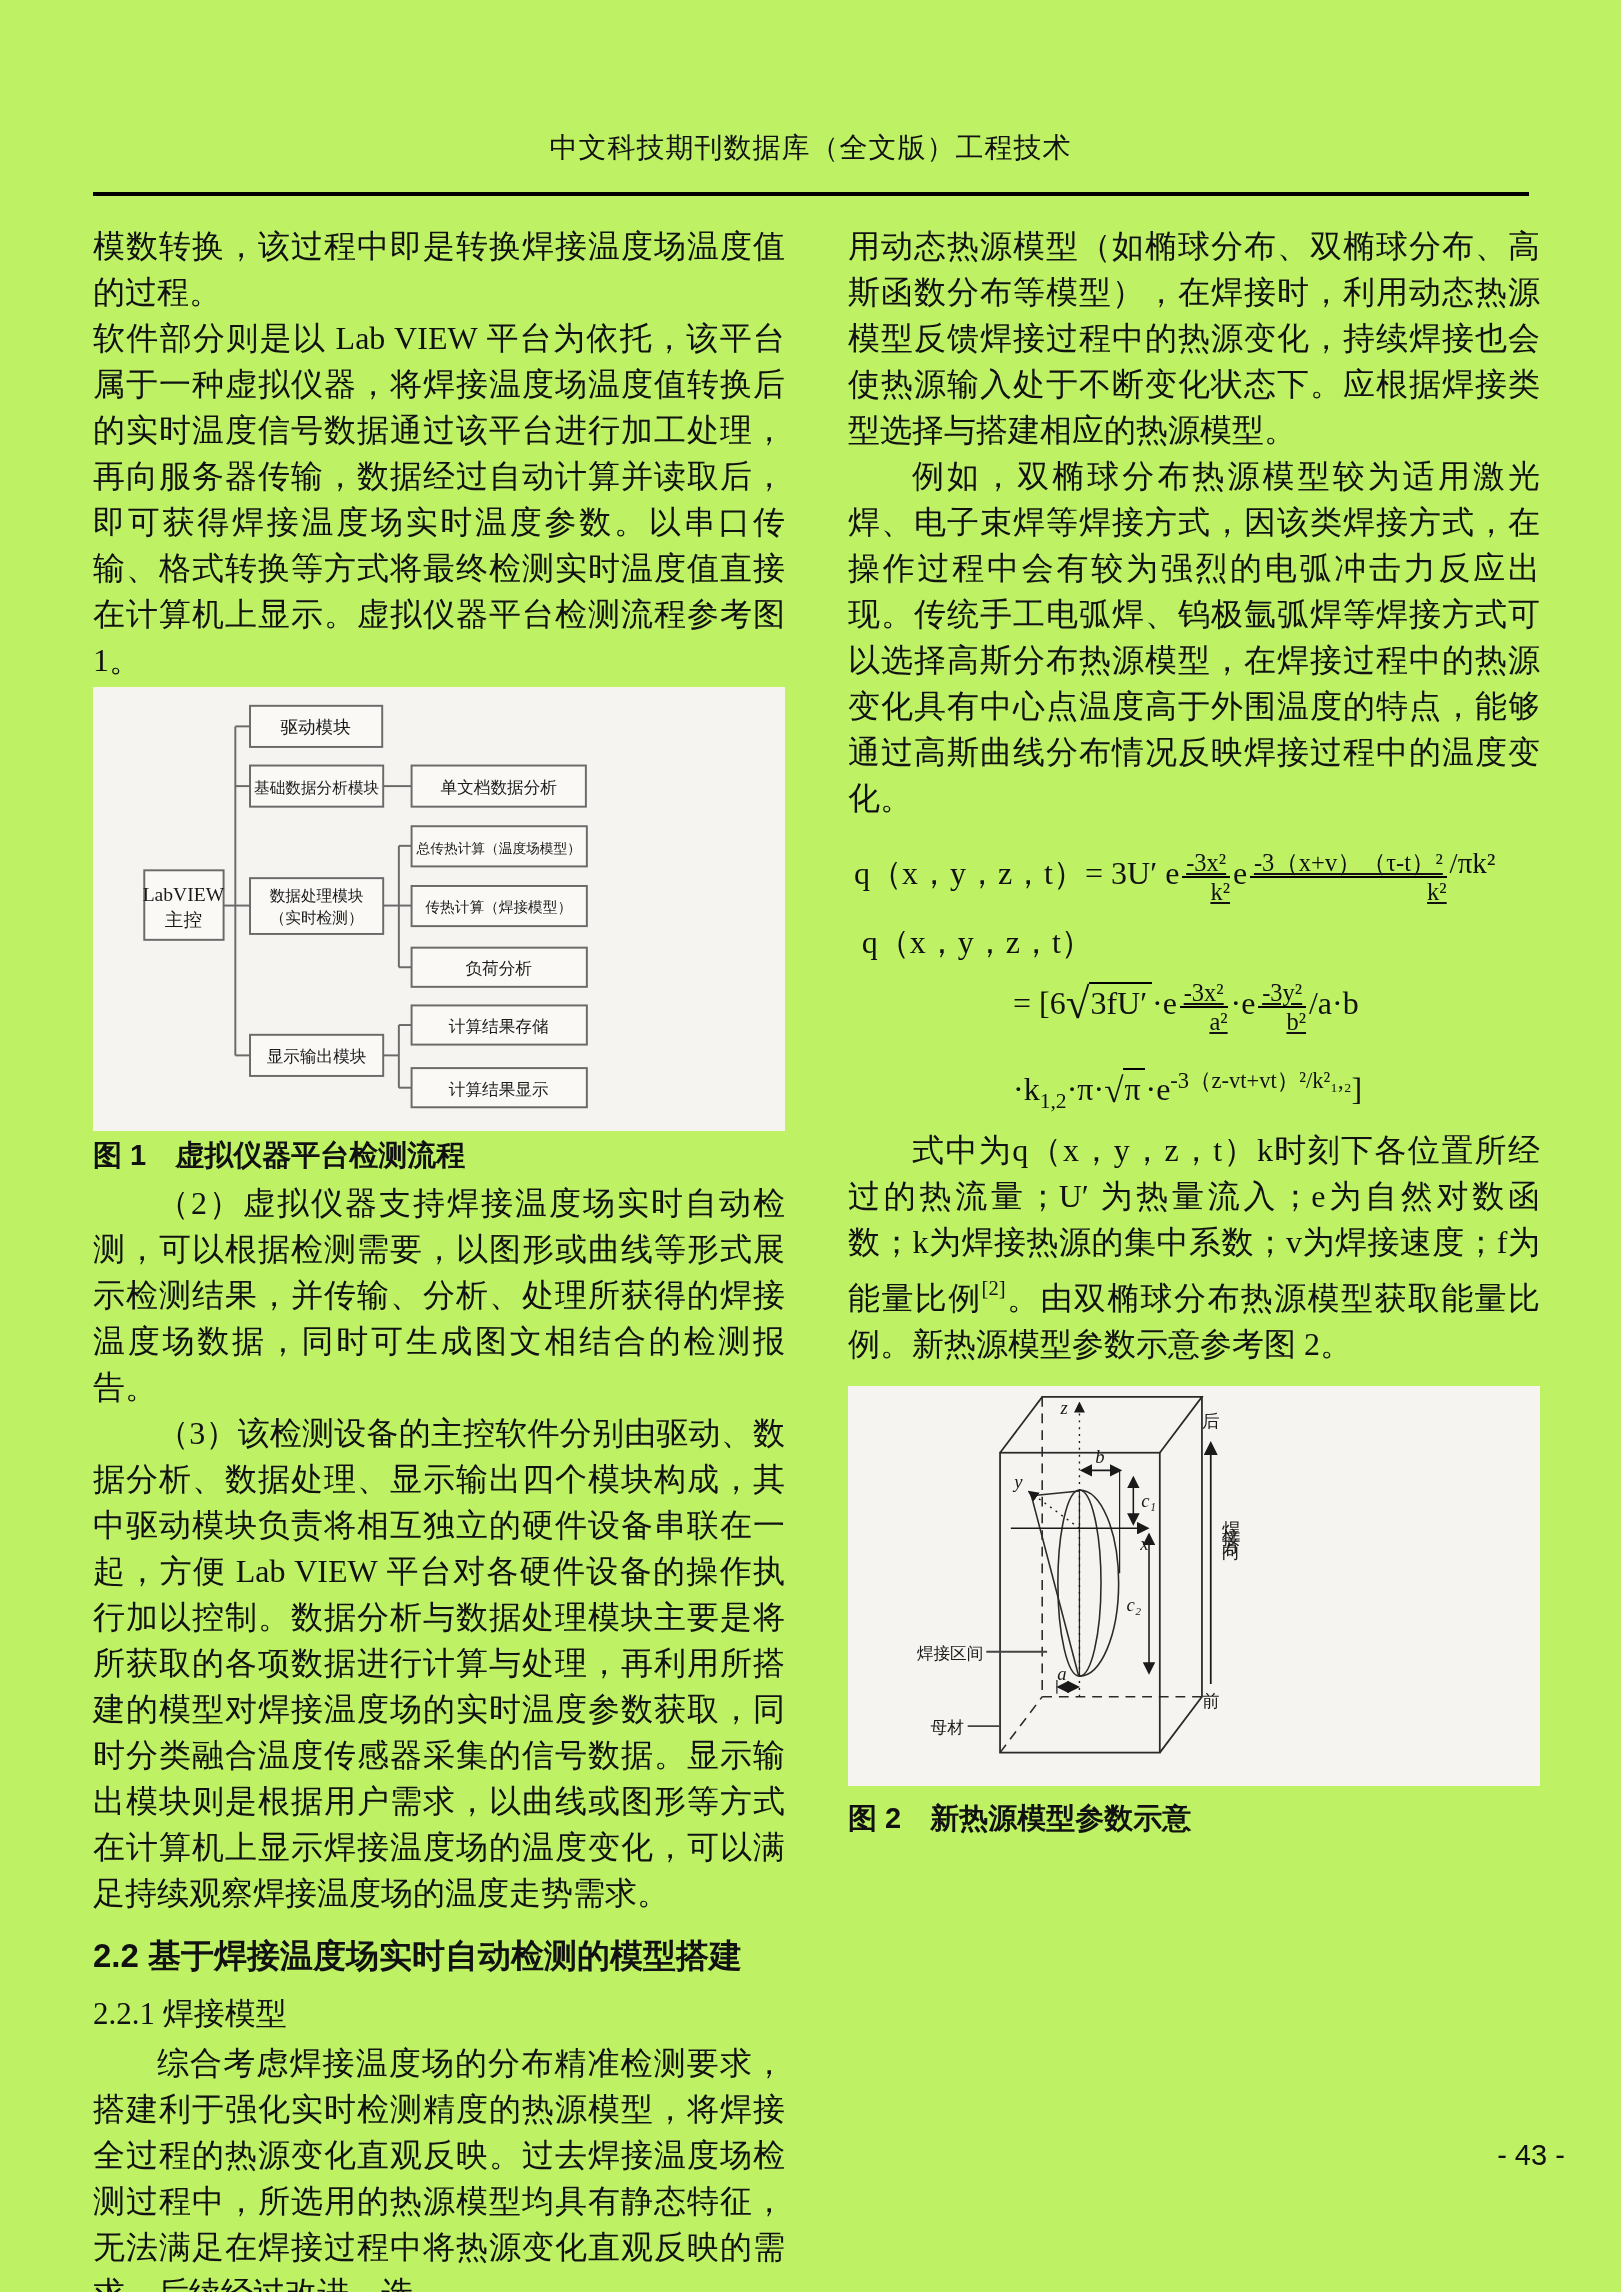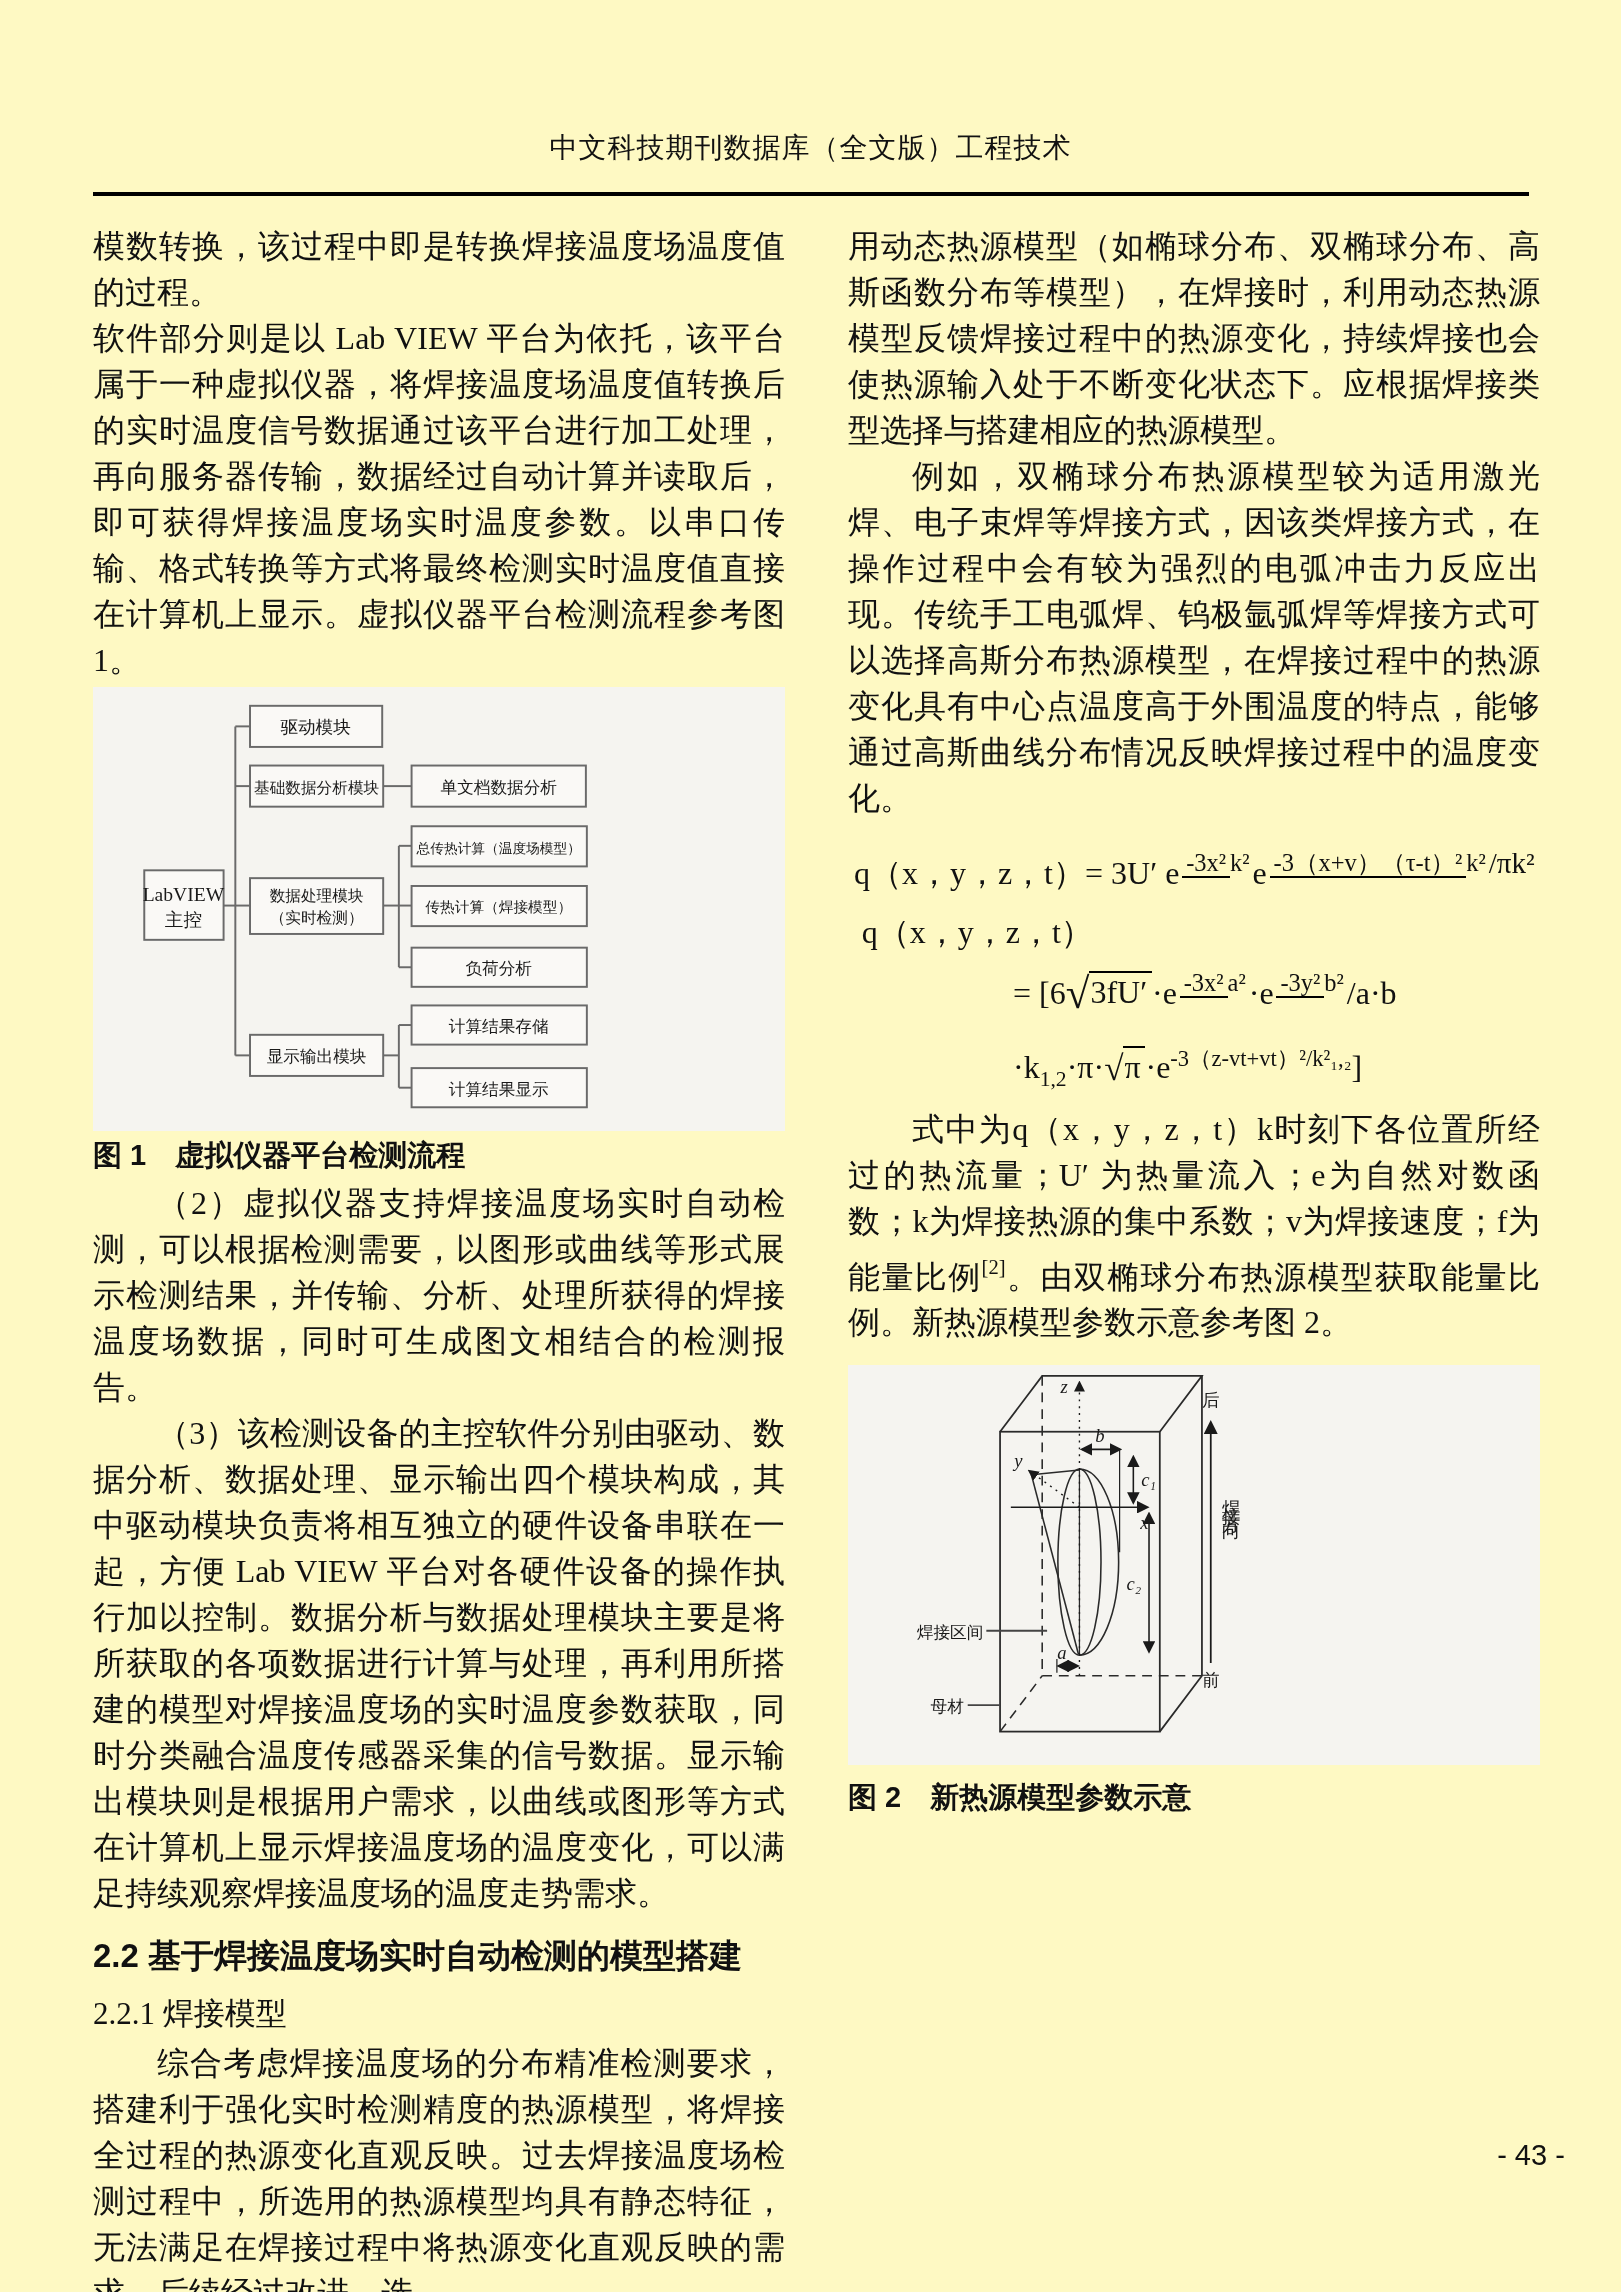--- a/index.html
+++ b/index.html
@@ -1,19 +1,19 @@
 <!DOCTYPE html>
 <html><head>
 <meta charset="utf-8">
 <style>
   * { margin:0; padding:0; box-sizing:border-box; }
   html,body { background:#e8e8e8; }
   .page {
     position:relative; width:1621px; height:2293px; margin:0 auto;
-    background:#fef9c3; color:#111;
+    background:#bef264; color:#111;
     font-family:"Liberation Serif","DejaVu Serif",serif;
     overflow:hidden;
   }
   .header {
     position:absolute; top:129px; left:0; width:100%;
     text-align:center; font-size:28px; letter-spacing:1px;
   }
   .header-rule {
     position:absolute; top:192px; left:93px; width:1436px; height:3.9px;
     background:#000;
@@ -52,22 +52,22 @@
     fill:#1a1a1a;
   }
   svg .var { font-style:italic; }
   
   .formula { font-size:32px; white-space:nowrap; }
   .f1   { margin:25.5px 0 3.9px 5.9px; }
   .f2l1 { margin:15.7px 0 0 13.7px; }
   .f2l2 { margin:13.7px 0 0 165px; }
   .f2l3 { margin:29px 0 13.7px 165px; }
   .efrac {
-    display:inline-flex; align-items:flex-start;
-    vertical-align:12.7px; font-size:24.5px; line-height:1.12; margin:0 2.9px;
+    display:inline-flex; flex-direction:column; align-items:flex-end;
+    vertical-align:12.7px; font-size:24.5px; line-height:1.12; margin:0 2.9px;text-decoration:underline;
   }
   .efrac .num { border-bottom:2px solid #000; padding:0 3.9px; }
   .ftail { vertical-align:10.8px; font-size:29px; }
   .rsign { font-size:1.35em; line-height:1; vertical-align:-3.9px; }
   .rbody { border-top:2.9px solid #000; padding:1px 4.9px 0 1px; }
   .sqrt-sm .rsign { font-size:1.1em; vertical-align:-2px; }
   .sqrt-sm .rbody { border-top:2.5px solid #000; }
   sub.fsub { font-size:21.6px; vertical-align:-7.8px; }
   sup.fexp { font-size:22.5px; vertical-align:11.8px; letter-spacing:0; }
   sup.ref  { font-size:20.6px; vertical-align:13.7px; }

